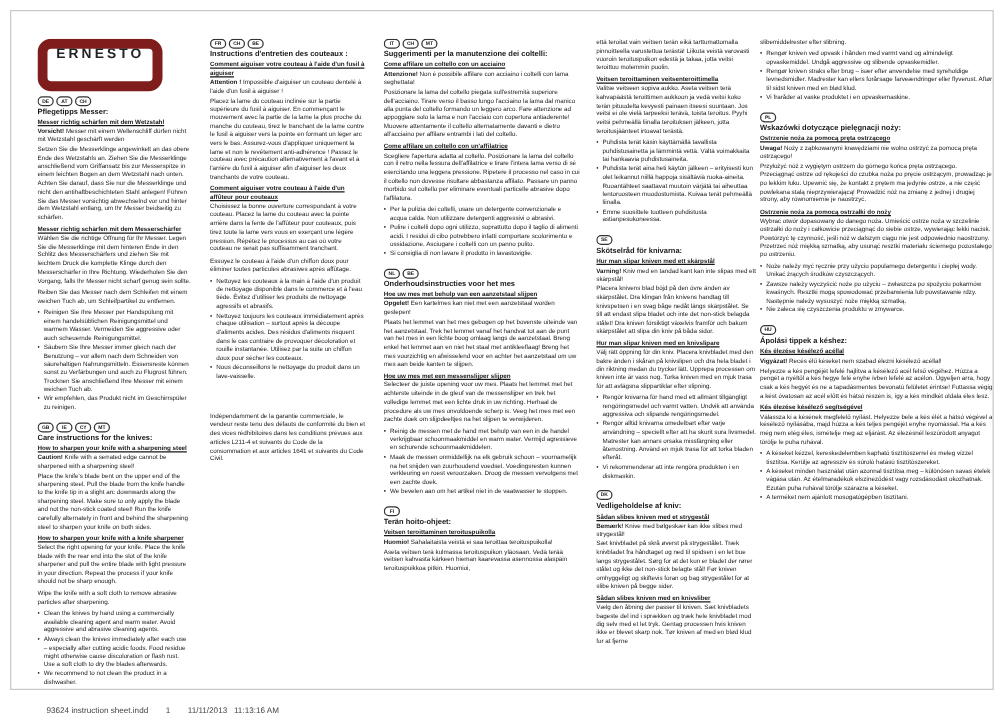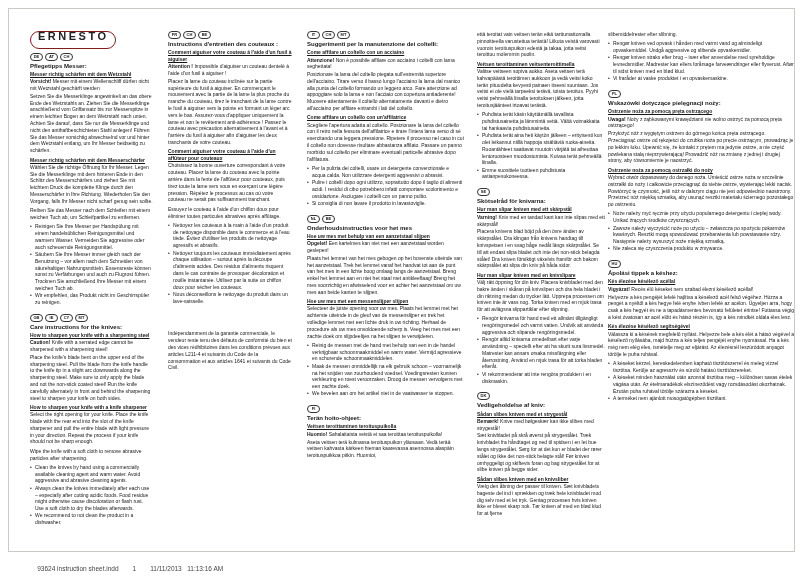--- a/index.html
+++ b/index.html
@@ -5,21 +5,21 @@
   html,body{margin:0;padding:0;background:#ffffff;}
   .page{position:relative;width:802px;height:578px;background:#fff;overflow:hidden;
         font-family:"Liberation Sans",sans-serif;color:#181818;}
   .trim{position:absolute;left:8px;top:8px;width:785px;height:542px;border:1px solid #c9c9c6;}
   .col{position:absolute;top:31px;font-size:5px;line-height:6.8px;text-align:left;overflow:hidden;height:520px;}
   #col1{left:30px;width:123px;}
   #col2{left:168px;width:124px;}
   #col3{left:307px;width:157px;}
   #col4{left:477px;width:128px;}
   #col5{left:608px;width:186px;}
-  .logo{display:inline-block;border:1px solid #7f1d1d;border-radius:11px;padding:1px 7px 8px;
+  .logo{display:inline-block;border:8px solid #7f1d1d;border-radius:11px;padding:1px 7px 18px;
         font-size:11px;font-weight:bold;letter-spacing:2.5px;color:#222;margin-bottom:4px;}
   .badges{margin:5px 0 2px;}
   .badges.first{margin-top:0;}
   .badge{display:inline-block;border:1px solid #333;border-radius:5px;padding:0 2px;height:6px;
          line-height:6px;font-size:4px;font-weight:bold;margin-right:2px;min-width:7px;text-align:center;}
   .sec-title{font-size:6px;line-height:7.2px;font-weight:bold;margin:1px 0 1px;}
   .sub{font-weight:bold;text-decoration:underline;margin:1px 0 0.5px;}
   p{margin:0 0 2.5px;}
   p.warn{margin-bottom:1px;}
   b{font-weight:bold;}

